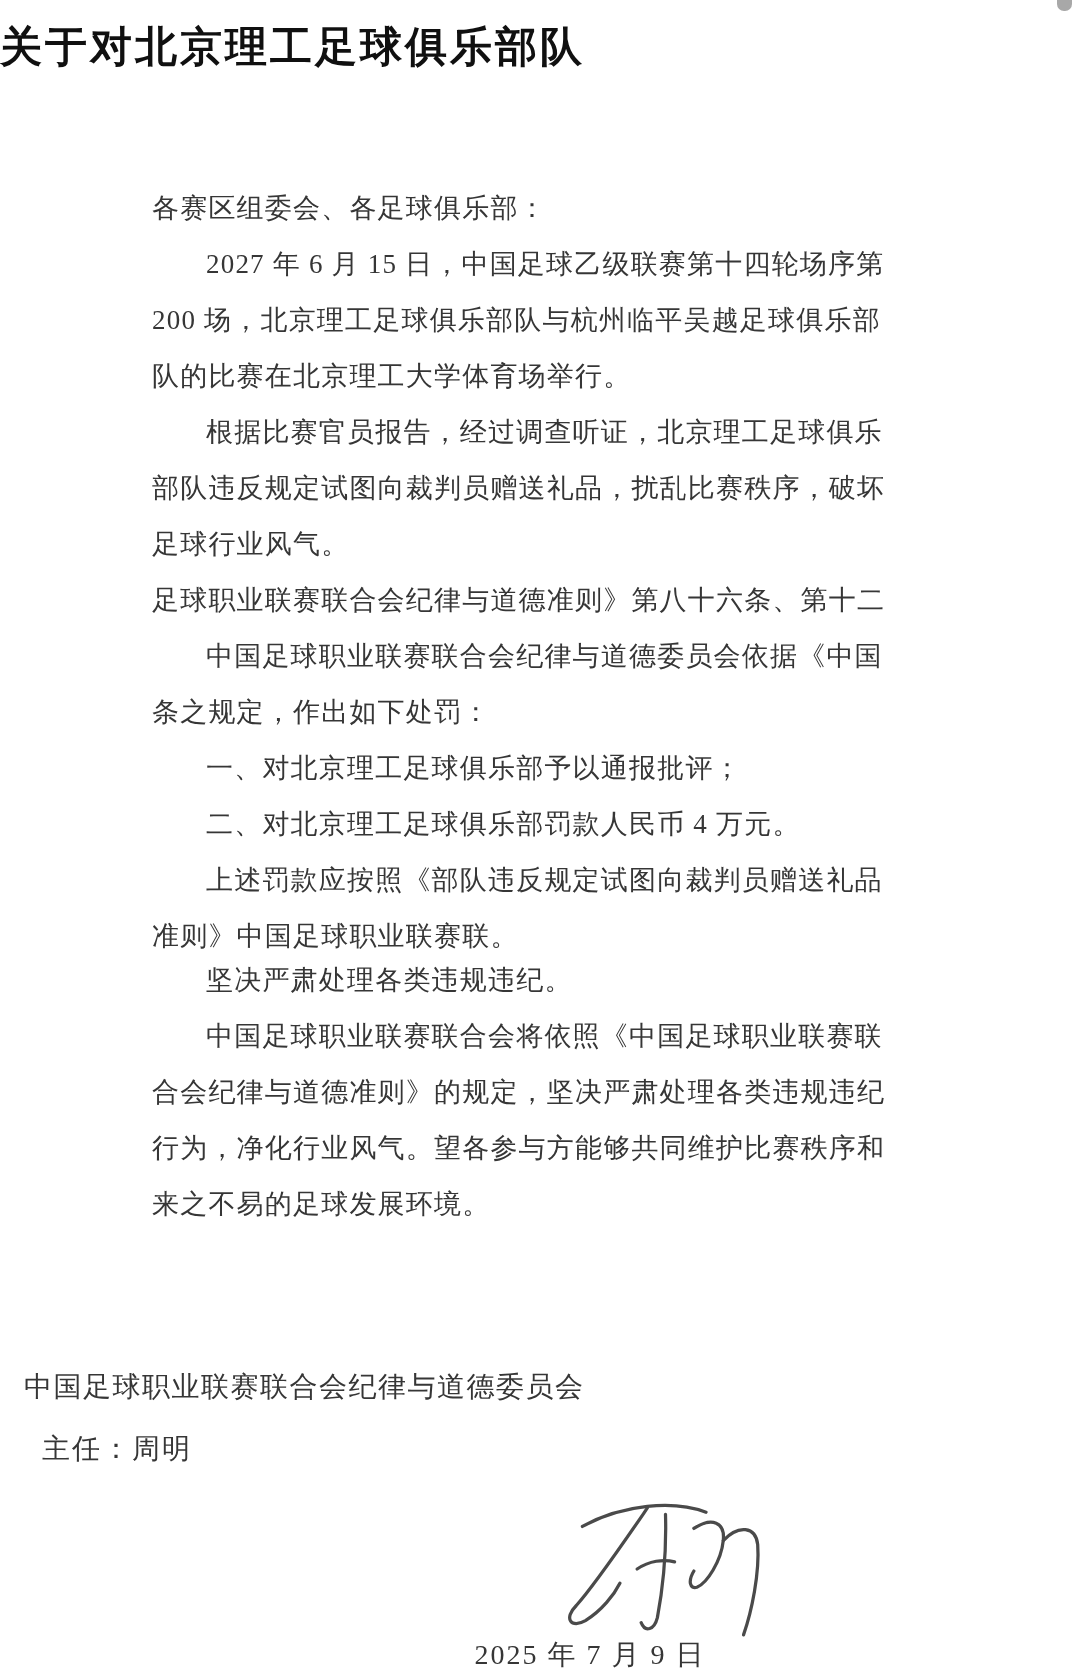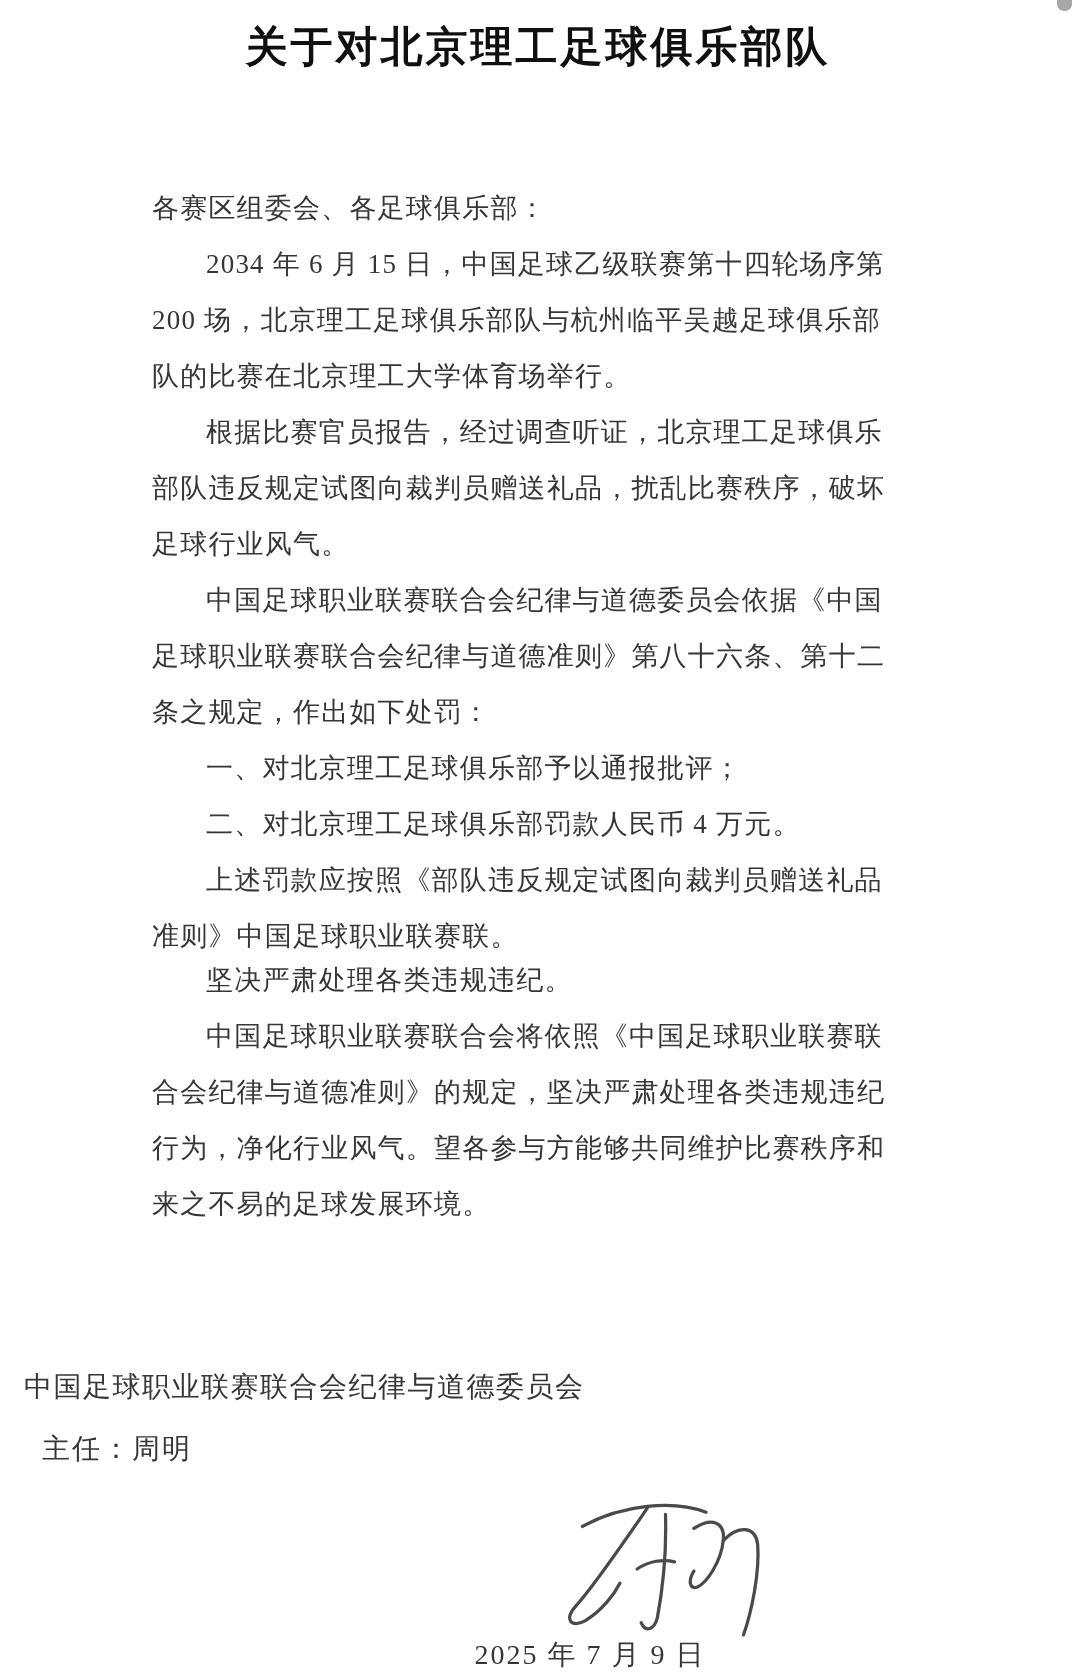--- a/index.html
+++ b/index.html
@@ -16,21 +16,21 @@
     font-family:"Liberation Serif", serif;
     overflow:hidden;
   }
   .page{position:relative;width:1080px;height:1680px;background:var(--page-bg);overflow:hidden;}
   .scroll-thumb{
     position:absolute;top:0;left:1057px;width:15px;height:11px;
     background:var(--scrollbar-thumb);border-radius:0 0 7px 7px;
   }
   .title{
     position:absolute;top:18px;left:0;right:4px;
-    text-align:center;font-size:42px;font-weight:bold;
+    font-size:42px;font-weight:bold;
     line-height:58px;letter-spacing:3px;color:var(--title-text);
   }
   .body-text{
     position:absolute;top:180px;left:152px;width:726px;
     font-size:27px;letter-spacing:1.2px;color:var(--body-text);font-family:Liberation Serif, serif;
   }
   .line{height:56px;line-height:56px;white-space:nowrap;}
   .ind{text-indent:54px;}
   .tight{margin-top:-12px;}
   .closing{
@@ -55,28 +55,28 @@
 
   <div class="scroll-thumb"></div>
 
   <div class="title">
     <div>关于对北京理工足球俱乐部队</div>
   </div>
 
   <div class="body-text">
     <div class="line">各赛区组委会、各足球俱乐部：</div>
     <div>
-        <div class="line ind">2034 年 6 月 15 日，中国足球乙级联赛第十四轮场序第</div>
+        <div class="line ind">2027 年 6 月 15 日，中国足球乙级联赛第十四轮场序第</div>
         <div class="line">200 场，北京理工足球俱乐部队与杭州临平吴越足球俱乐部</div>
         <div class="line">队的比赛在北京理工大学体育场举行。</div>
         <div class="line ind">根据比赛官员报告，经过调查听证，北京理工足球俱乐</div>
         <div class="line">部队违反规定试图向裁判员赠送礼品，扰乱比赛秩序，破坏</div>
         <div class="line">足球行业风气。</div>
+        <div class="line">足球职业联赛联合会纪律与道德准则》第八十六条、第十二</div>
         <div class="line ind">中国足球职业联赛联合会纪律与道德委员会依据《中国</div>
-        <div class="line">足球职业联赛联合会纪律与道德准则》第八十六条、第十二</div>
         <div class="line">条之规定，作出如下处罚：</div>
         <div class="line ind">一、对北京理工足球俱乐部予以通报批评；</div>
         <div class="line ind">二、对北京理工足球俱乐部罚款人民币 4 万元。</div>
         <div class="line ind">上述罚款应按照《部队违反规定试图向裁判员赠送礼品</div>
         <div class="line">准则》中国足球职业联赛联。</div>
         <div class="line ind tight">坚决严肃处理各类违规违纪。</div>
         <div class="line ind">中国足球职业联赛联合会将依照《中国足球职业联赛联</div>
         <div class="line">合会纪律与道德准则》的规定，坚决严肃处理各类违规违纪</div>
         <div class="line">行为，净化行业风气。望各参与方能够共同维护比赛秩序和</div>
         <div class="line">来之不易的足球发展环境。</div>

